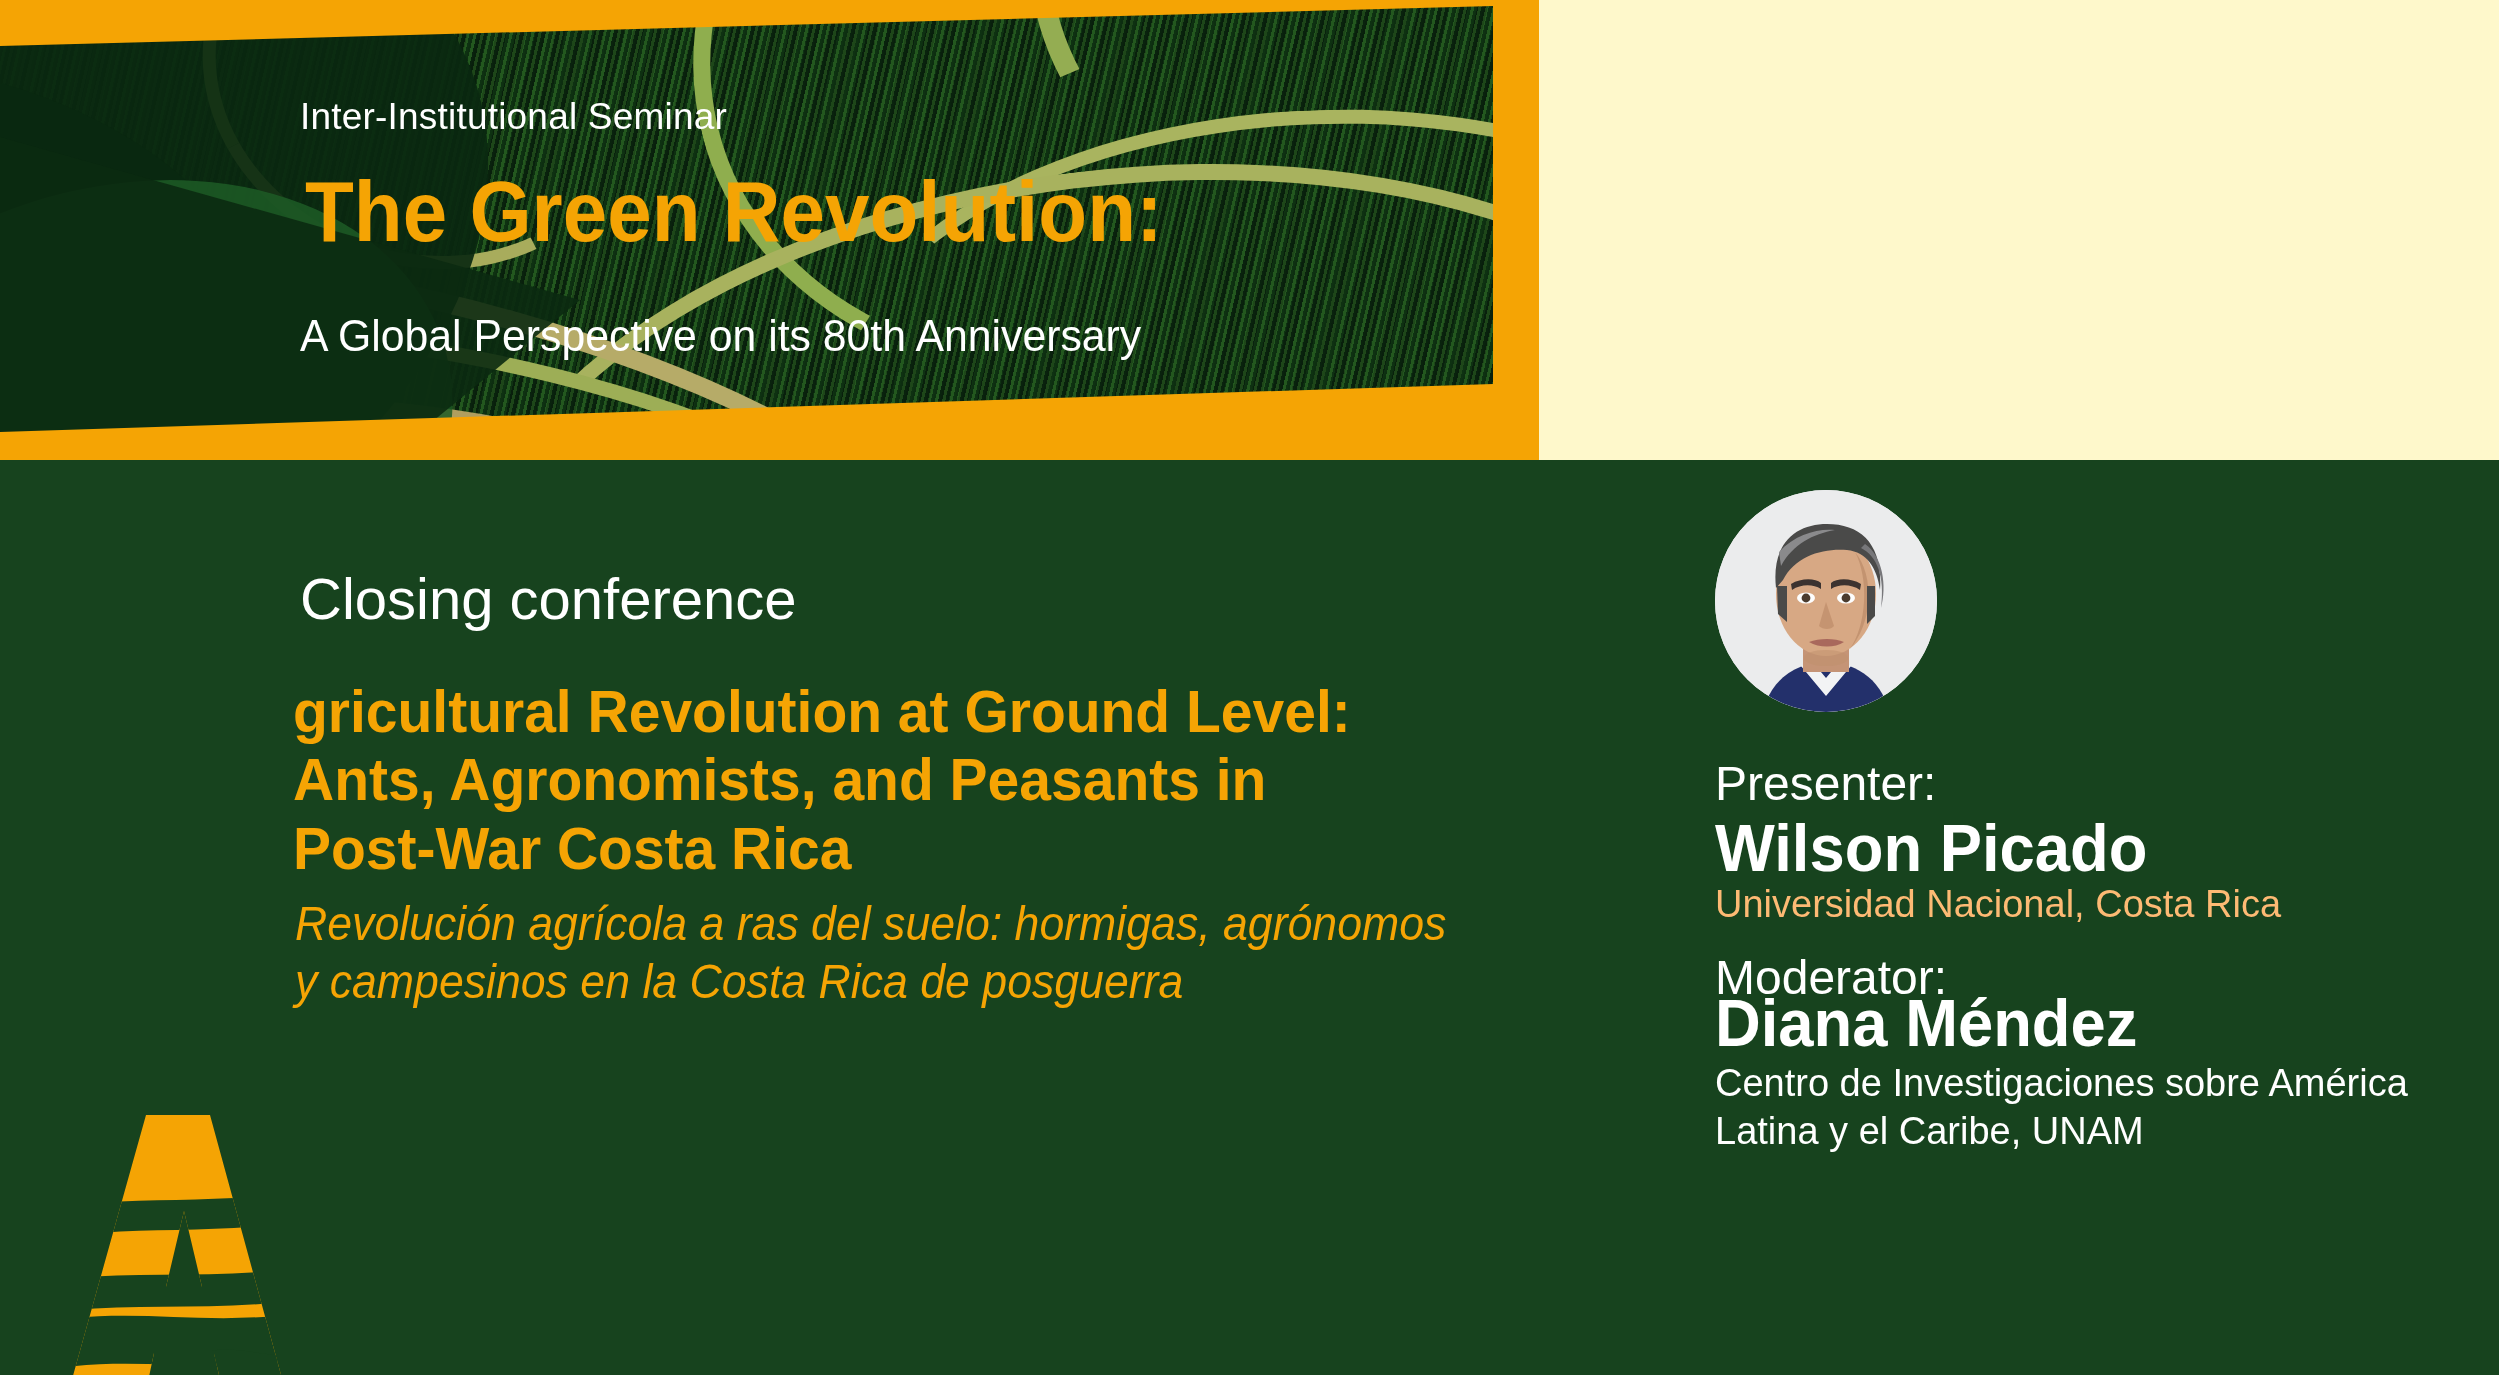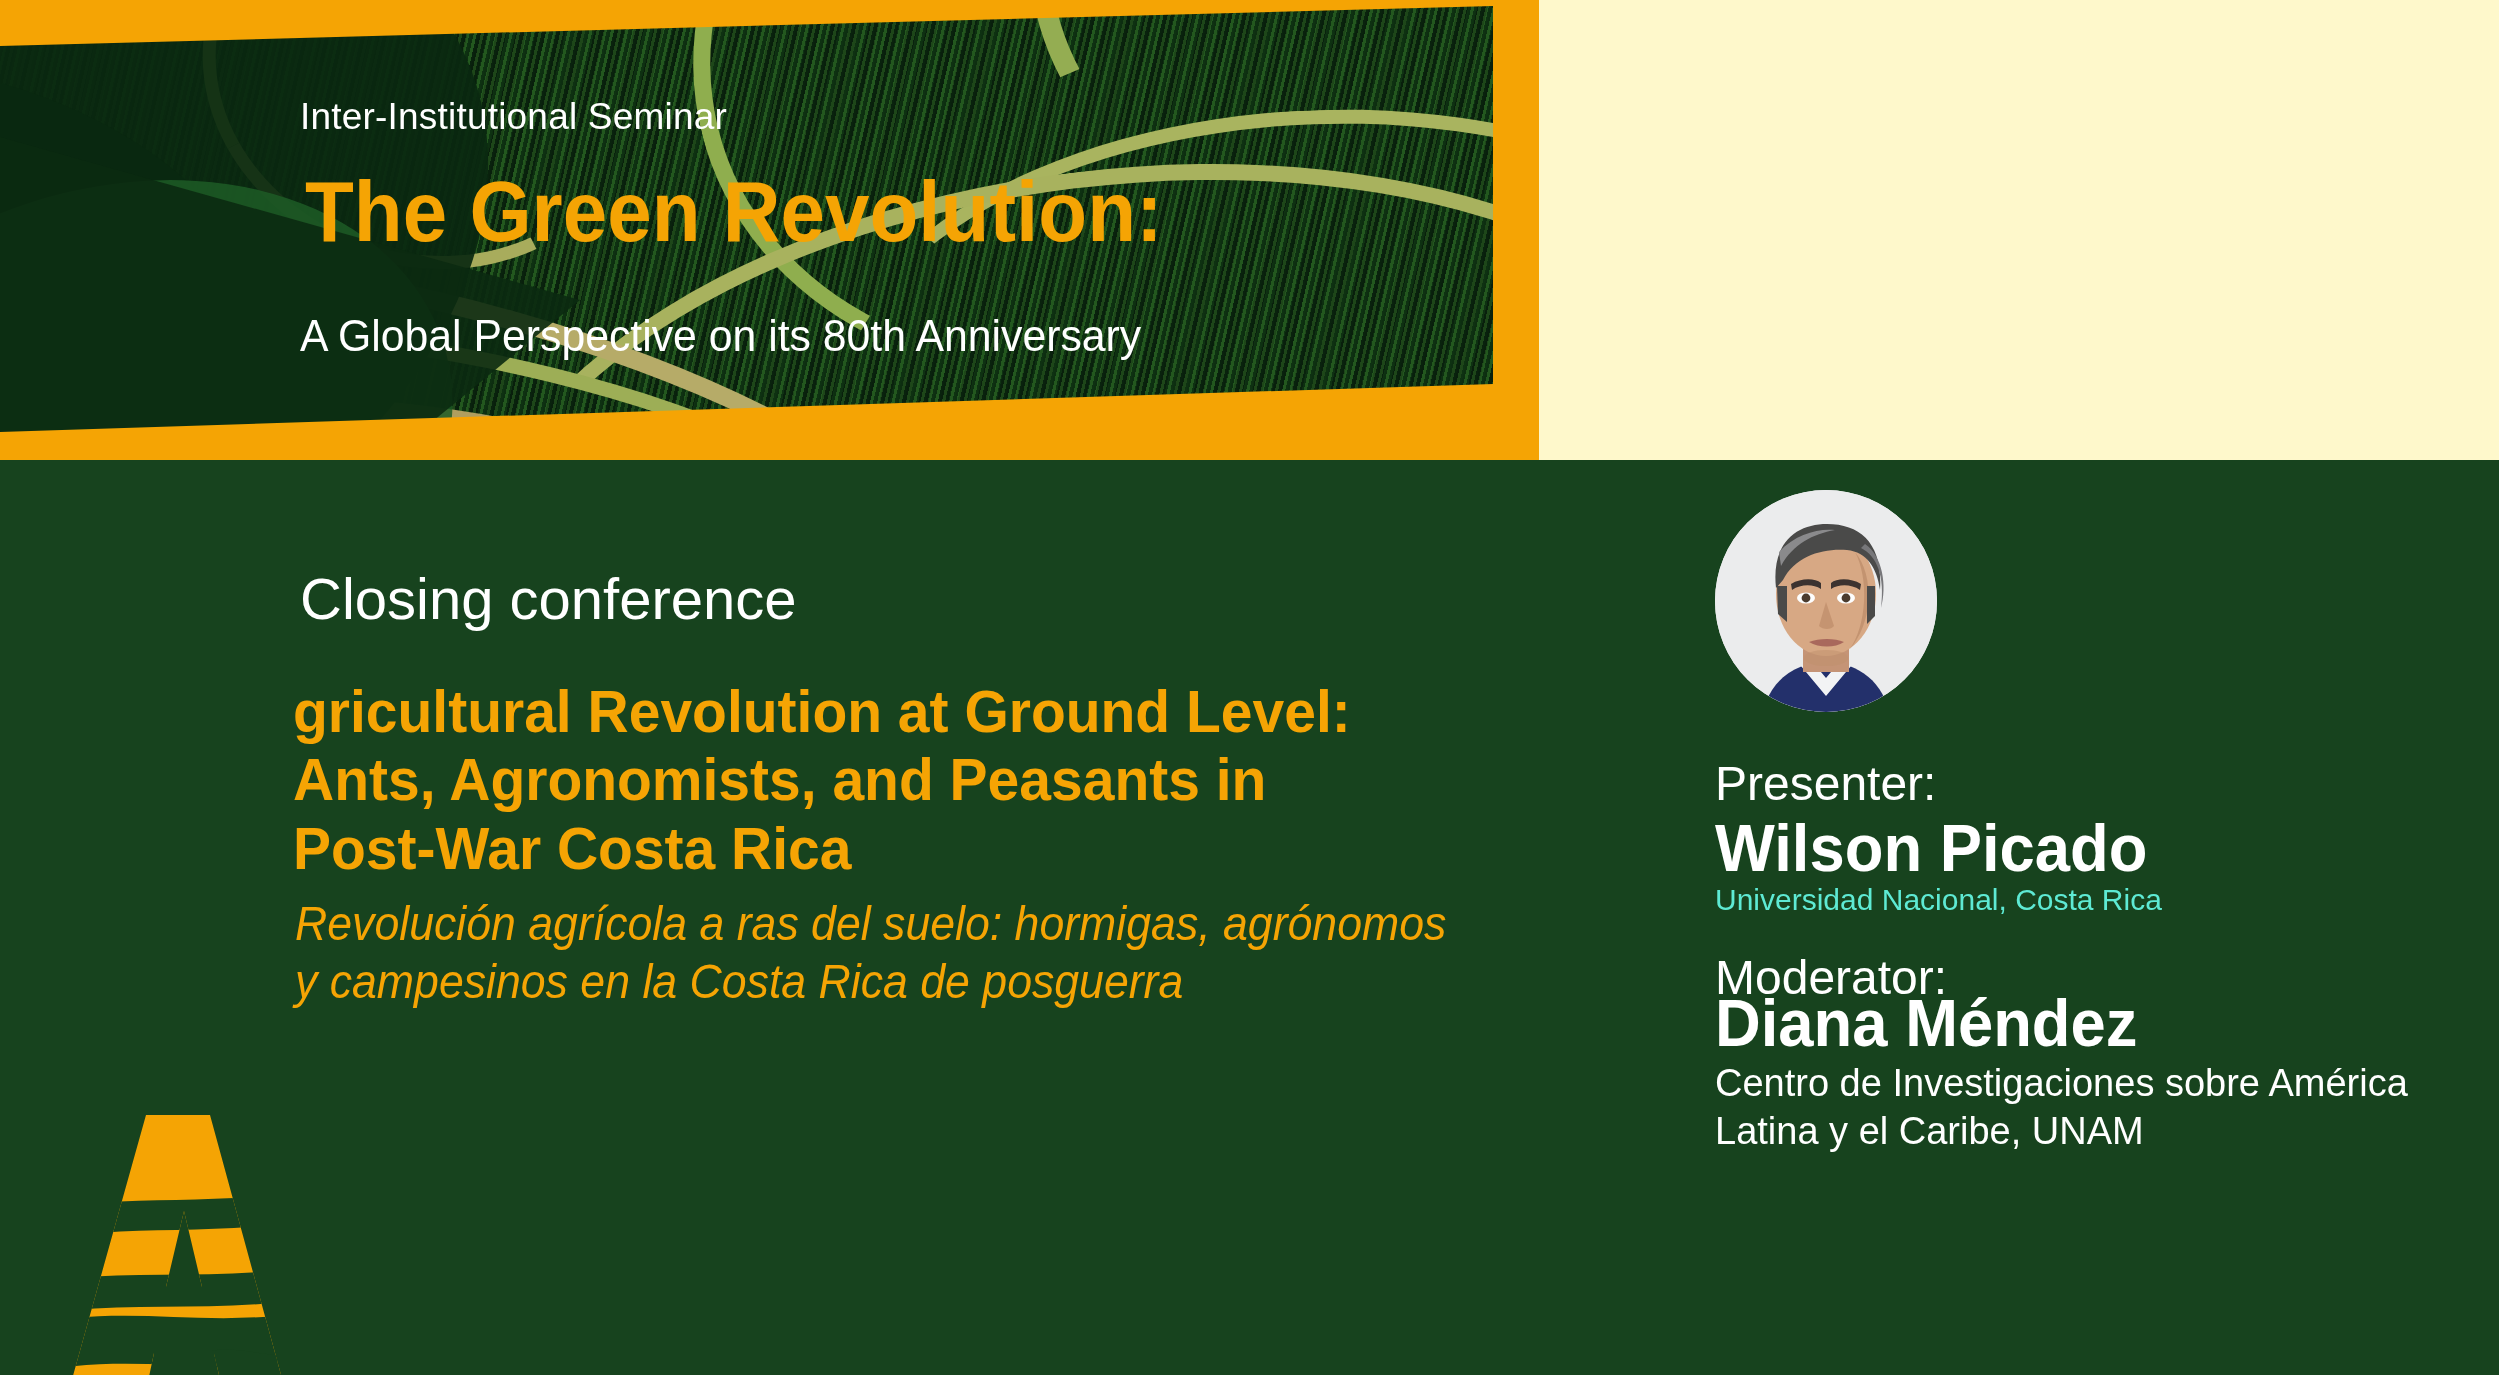--- a/index.html
+++ b/index.html
@@ -166,21 +166,21 @@
     color:#ffffff;font-size:48px;white-space:nowrap;text-align:right;
   }
   #presenter-name{
     position:absolute;left:1715px;top:350px;
     color:#ffffff;font-size:66px;font-weight:bold;white-space:nowrap;
     font-family:"Liberation Sans Narrow","Liberation Sans",sans-serif;
     transform:scaleX(.96);transform-origin:left top;
   }
   #presenter-affil{
     position:absolute;left:1715px;top:423px;
-    color:#5eead4;font-size:30px;white-space:nowrap;
+    color:#fdba74;font-size:38px;white-space:nowrap;
   }
   #moderator-label{
     position:absolute;left:1715px;top:470px;
     color:#ffffff;font-size:48px;white-space:nowrap;margin-top:20px;
   }
   #moderator-name{
     position:absolute;left:1715px;top:525px;
     color:#ffffff;font-size:66px;font-weight:bold;white-space:nowrap;
     font-family:"Liberation Sans Narrow","Liberation Sans",sans-serif;
     transform:scaleX(.96);transform-origin:left top;

